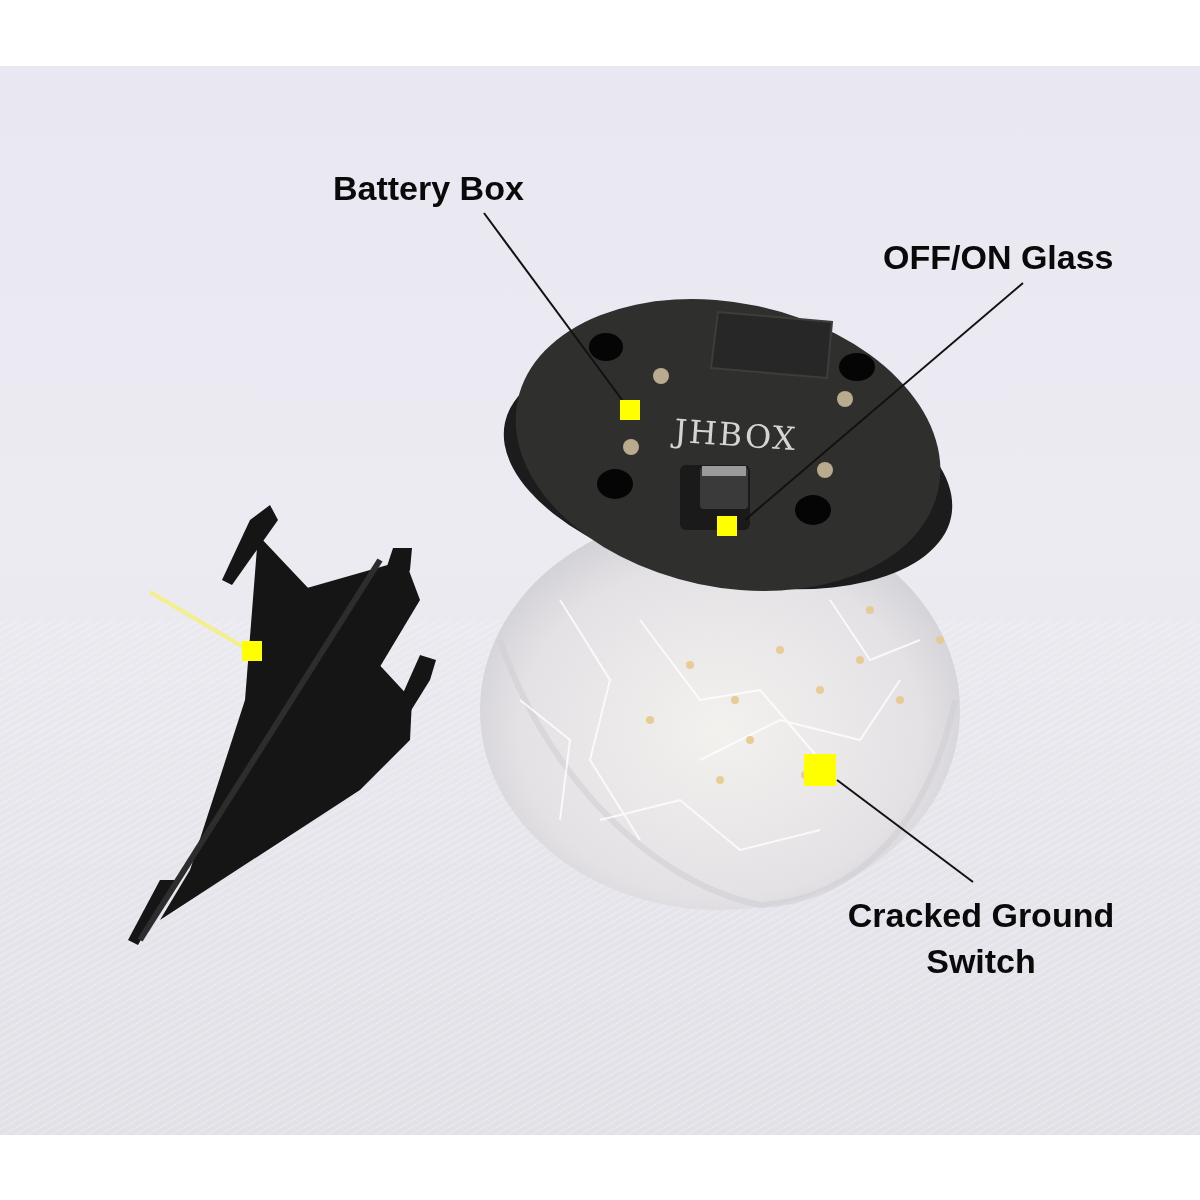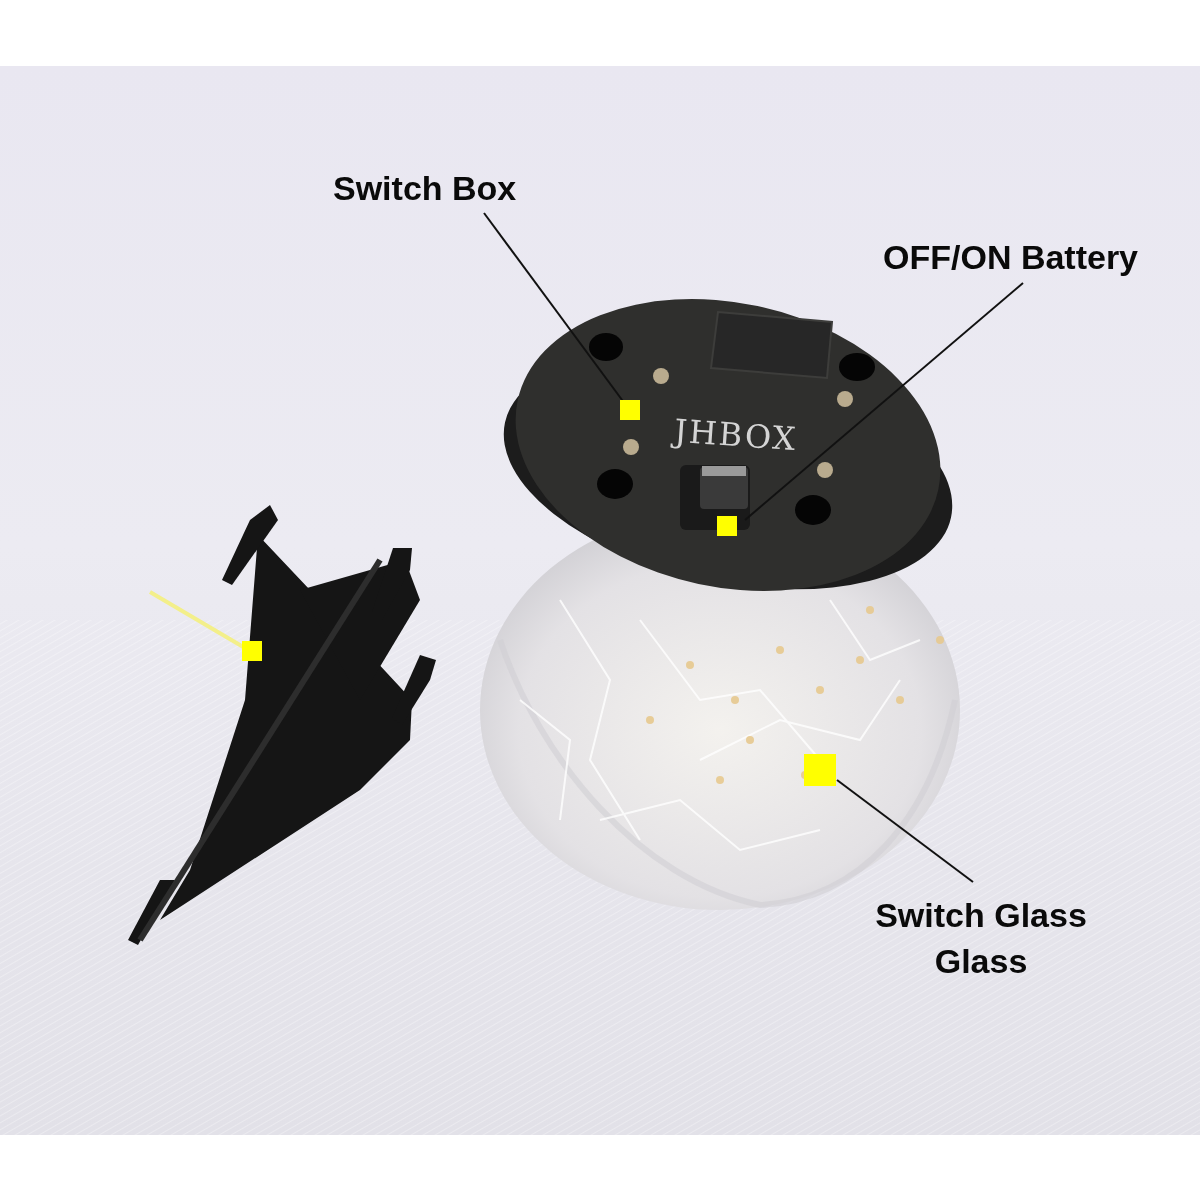--- a/index.html
+++ b/index.html
@@ -100,23 +100,23 @@
     </g>
   </svg>
 </div>
 
 <div class="marker" style="left:620px;top:400px;"></div>
 <div class="marker" style="left:717px;top:516px;"></div>
 <div class="marker" style="left:242px;top:641px;"></div>
 <div class="marker" style="left:804px;top:754px;width:32px;height:32px;"></div>
 
 <div class="label" style="left:333px;top:164px;">
-  <span>Switch Box</span>
+  <span>Battery Box</span>
 </div>
 <div class="label" style="left:883px;top:233px;">
-  <span>OFF/ON Battery</span>
+  <span>OFF/ON Glass</span>
 </div>
 <div class="label center" style="left:40px;top:494px;">
 </div>
 <div class="label center" style="left:836px;top:891px;width:290px;">
-  <div>Switch Glass</div>
-  <div style="margin-top:-2px;">Glass</div>
+  <div>Cracked Ground</div>
+  <div style="margin-top:-2px;">Switch</div>
 </div>
 
 </body></html>

